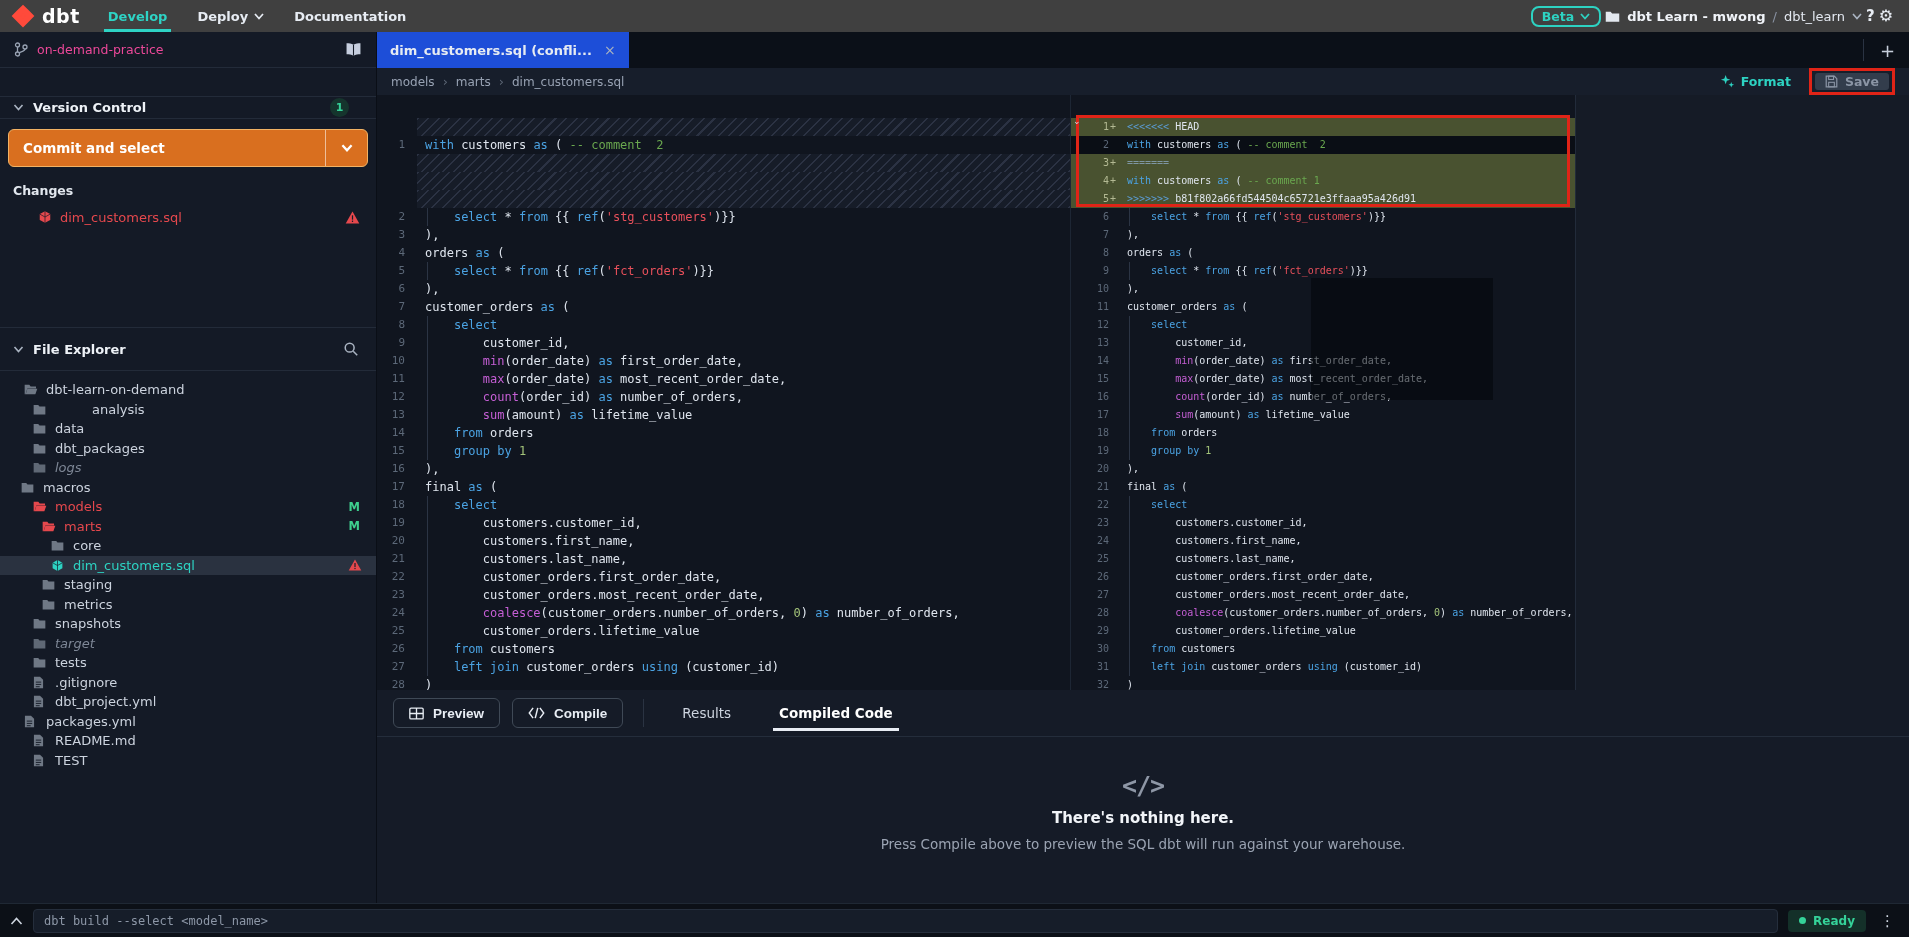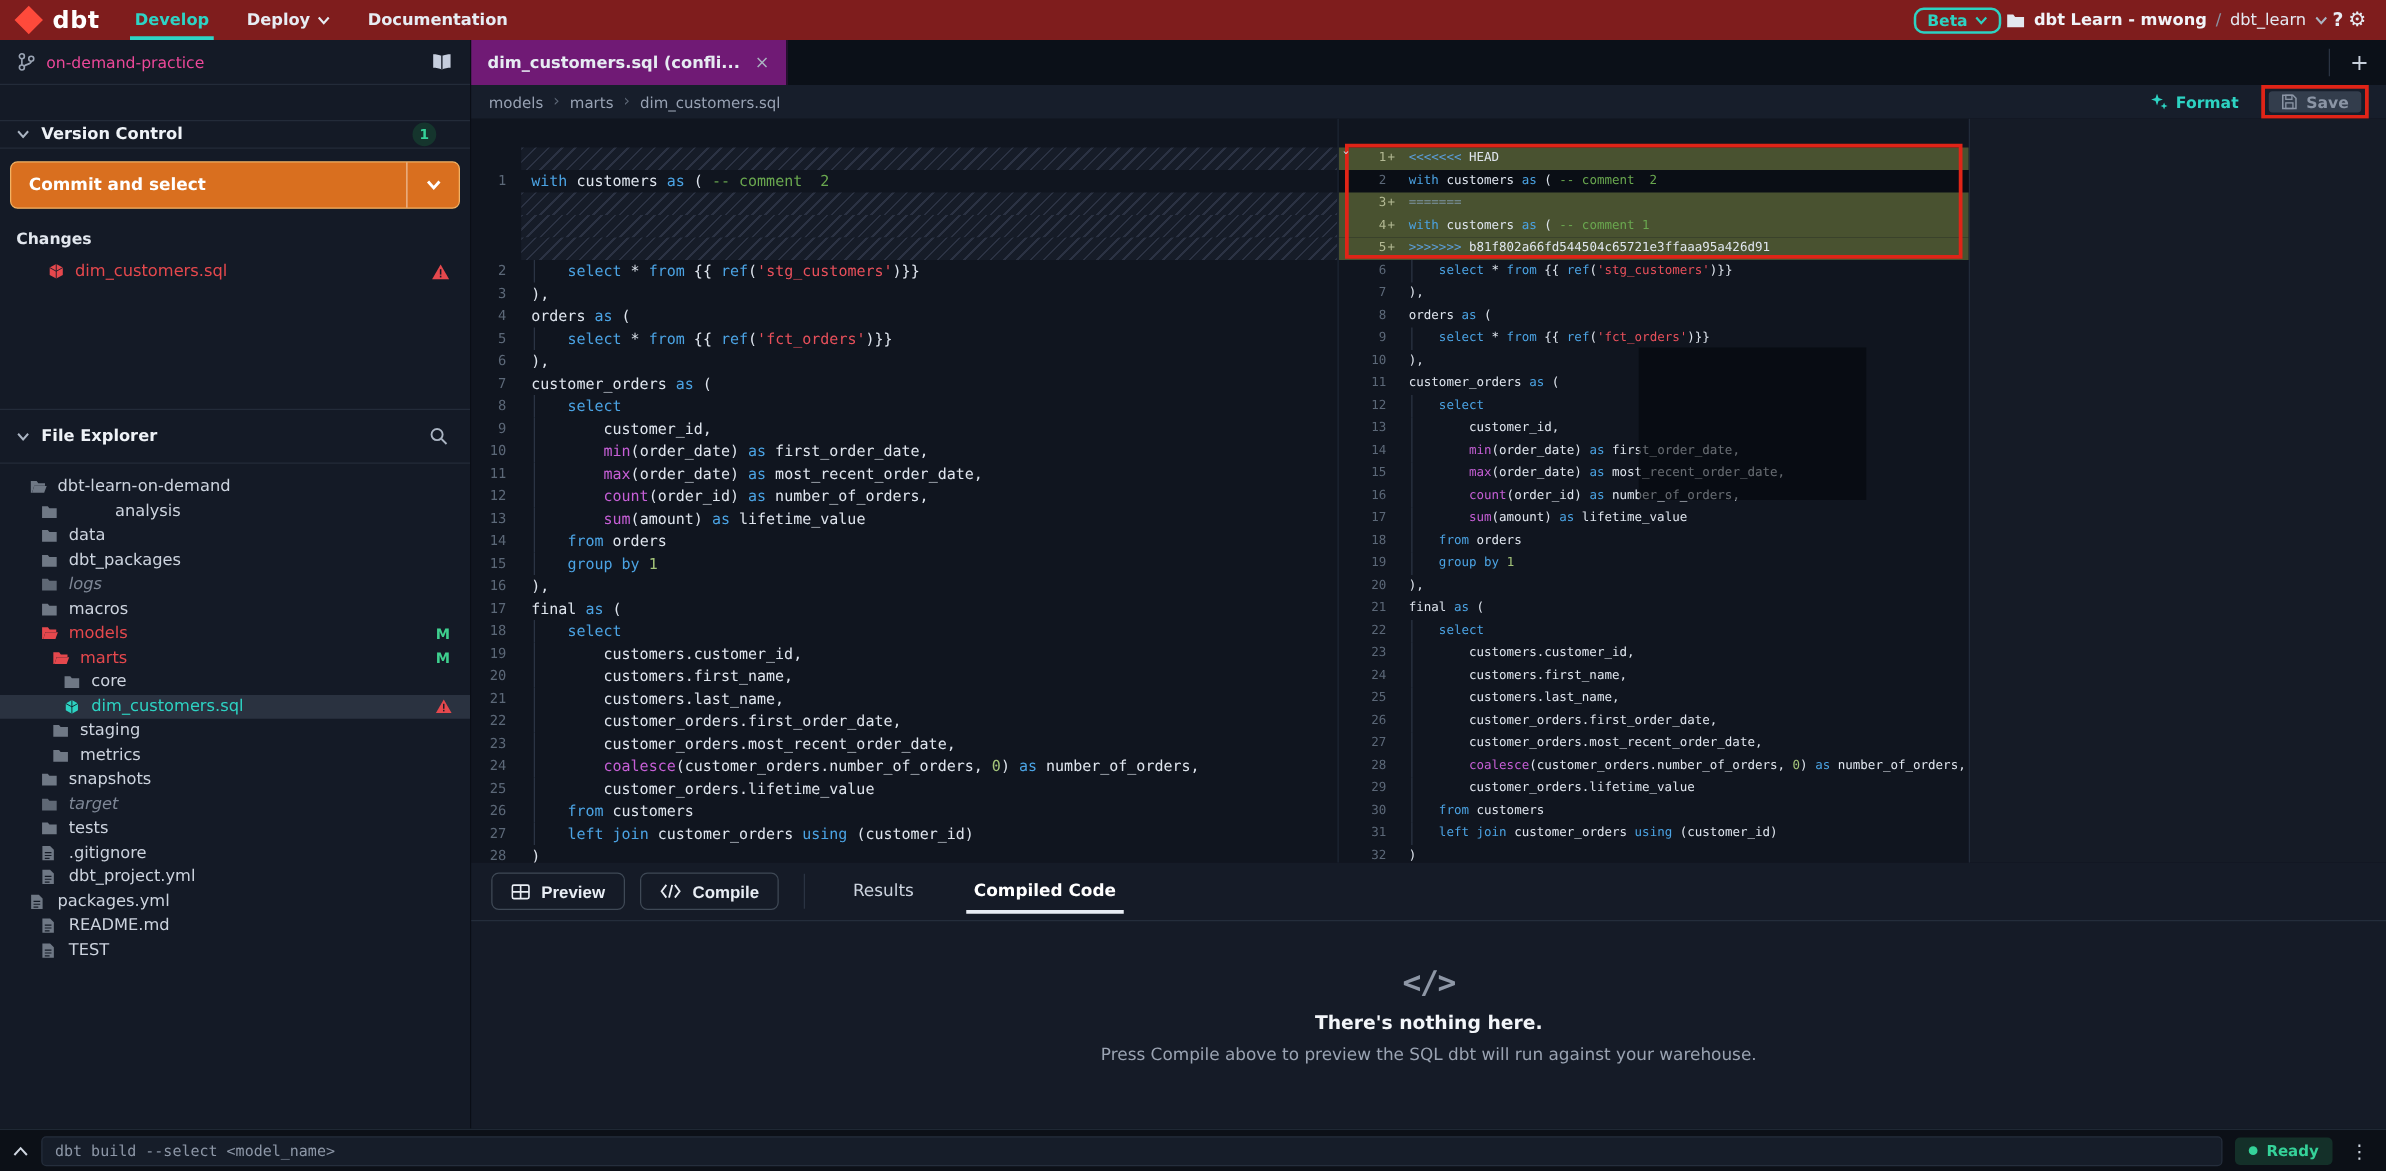--- a/index.html
+++ b/index.html
@@ -1,21 +1,21 @@
 <!DOCTYPE html>
 <html><head>
 <meta charset="utf-8">
 <style>
   * { box-sizing: border-box; margin: 0; padding: 0; }
   html,body { width:1909px; height:937px; overflow:hidden; }
   body { background:#10151f; font-family:"DejaVu Sans","Liberation Sans",sans-serif; color:#dfe5ee; }
   #app { display:flex; flex-direction:column; width:1909px; height:937px; }
 
   
-  .topnav { height:32px; flex:none; background:#7f1d1d; display:flex; align-items:center; padding:0 16px 0 10px; }
+  .topnav { height:32px; flex:none; background:#404040; display:flex; align-items:center; padding:0 16px 0 10px; }
   .brand { display:flex; align-items:center; gap:6px; margin-right:28px; }
   .brand-name { font-size:19px; font-weight:800; color:#fff; letter-spacing:.5px; }
   .nav-menu { display:flex; align-items:stretch; height:32px; gap:30px; }
   .nav-item { display:flex; align-items:center; gap:6px; font-size:13px; font-weight:700; color:#e7ecf3; position:relative; cursor:pointer; }
   .nav-item.active { color:#2ed3c5; }
   .nav-item.active::after { content:""; position:absolute; left:-4px; right:-4px; bottom:0; height:3px; background:#2ed3c5; }
   .topnav-right { margin-left:auto; display:flex; align-items:center; gap:4px; }
   .beta-pill { border:2px solid #2dd2c2; color:#2dd2c2; border-radius:8px; padding:1px 9px; font-size:12.5px; font-weight:700; display:flex; align-items:center; gap:6px; cursor:pointer; }
   .proj { display:flex; align-items:center; gap:7px; font-size:13px; cursor:pointer; }
   .proj .pname { font-weight:700; color:#f0f3f8; }
@@ -50,21 +50,21 @@
   .trow.italic .tlabel { font-style:italic; color:#7e8796; }
   .trow.red .tlabel { color:#e5484d; }
   .trow.teal .tlabel { color:#2dd2c2; }
   .trow.selected { background:#2a3240; }
   .trow .tbadge { margin-left:auto; margin-right:16px; color:#3ecf8e; font-size:11.5px; font-weight:700; }
   .trow .twarn { margin-left:auto; margin-right:14px; display:flex; }
 
   
   .workspace { flex:1; display:flex; flex-direction:column; min-width:0; }
   .tab-bar { height:36px; flex:none; background:#0b1018; display:flex; align-items:stretch; }
-  .tab { background:#701a75; display:flex; align-items:center; gap:12px; padding:0 13px; font-size:13px; font-weight:600; color:#e6ebf2; border-right:1px solid #0a0e16; cursor:pointer; }
+  .tab { background:#1d4ed8; display:flex; align-items:center; gap:12px; padding:0 13px; font-size:13px; font-weight:600; color:#e6ebf2; border-right:1px solid #0a0e16; cursor:pointer; }
   .tab-close { color:#aab3c0; font-size:14px; font-weight:400; cursor:pointer; }
   .newtab { margin-left:auto; align-self:center; height:22px; display:flex; align-items:center; padding:0 14px 0 16px; border-left:1px solid #2a3342; color:#c7cfdb; font-size:18px; cursor:pointer; }
   .ed-toolbar { height:27px; flex:none; background:#171e2b; display:flex; align-items:center; padding:0 14px; font-size:12px; color:#98a2b3; }
   .crumbs { display:flex; align-items:center; gap:8px; }
   .crumb-sep { color:#5c6675; font-size:13px; }
   .format-btn { margin-left:auto; display:flex; align-items:center; gap:6px; color:#2dd2c2; font-weight:600; font-size:12.5px; cursor:pointer; }
   .save-annotation { margin-left:18px; border:3px solid #e02417; padding:2px 3px; }
   .save-btn { display:flex; align-items:center; gap:7px; color:#8b95a5; font-weight:600; font-size:12.5px; background:#333d4c; border-radius:3px; padding:1px 10px; cursor:pointer; }
 
   
@@ -256,21 +256,21 @@
             <span class="tlabel">dbt_packages</span>
           </div>
           <div class="trow italic" style="padding-left: 33px;">
             <span class="ticon">
               <svg width="13" height="11" viewBox="0 0 20 16">
                 <path d="M1 1 h7 l2 2.5 H19 v12 H1 Z" fill="#5f6875"></path>
               </svg>
             </span>
             <span class="tlabel">logs</span>
           </div>
-          <div class="trow" style="padding-left: 33px;">
+          <div class="trow" style="padding-left: 21px;">
             <span class="ticon">
               <svg width="13" height="11" viewBox="0 0 20 16">
                 <path d="M1 1 h7 l2 2.5 H19 v12 H1 Z" fill="#6f7885"></path>
               </svg>
             </span>
             <span class="tlabel">macros</span>
           </div>
           <div class="trow red" style="padding-left: 33px;">
             <span class="ticon">
               <svg width="14" height="11" viewBox="0 0 21 16">

